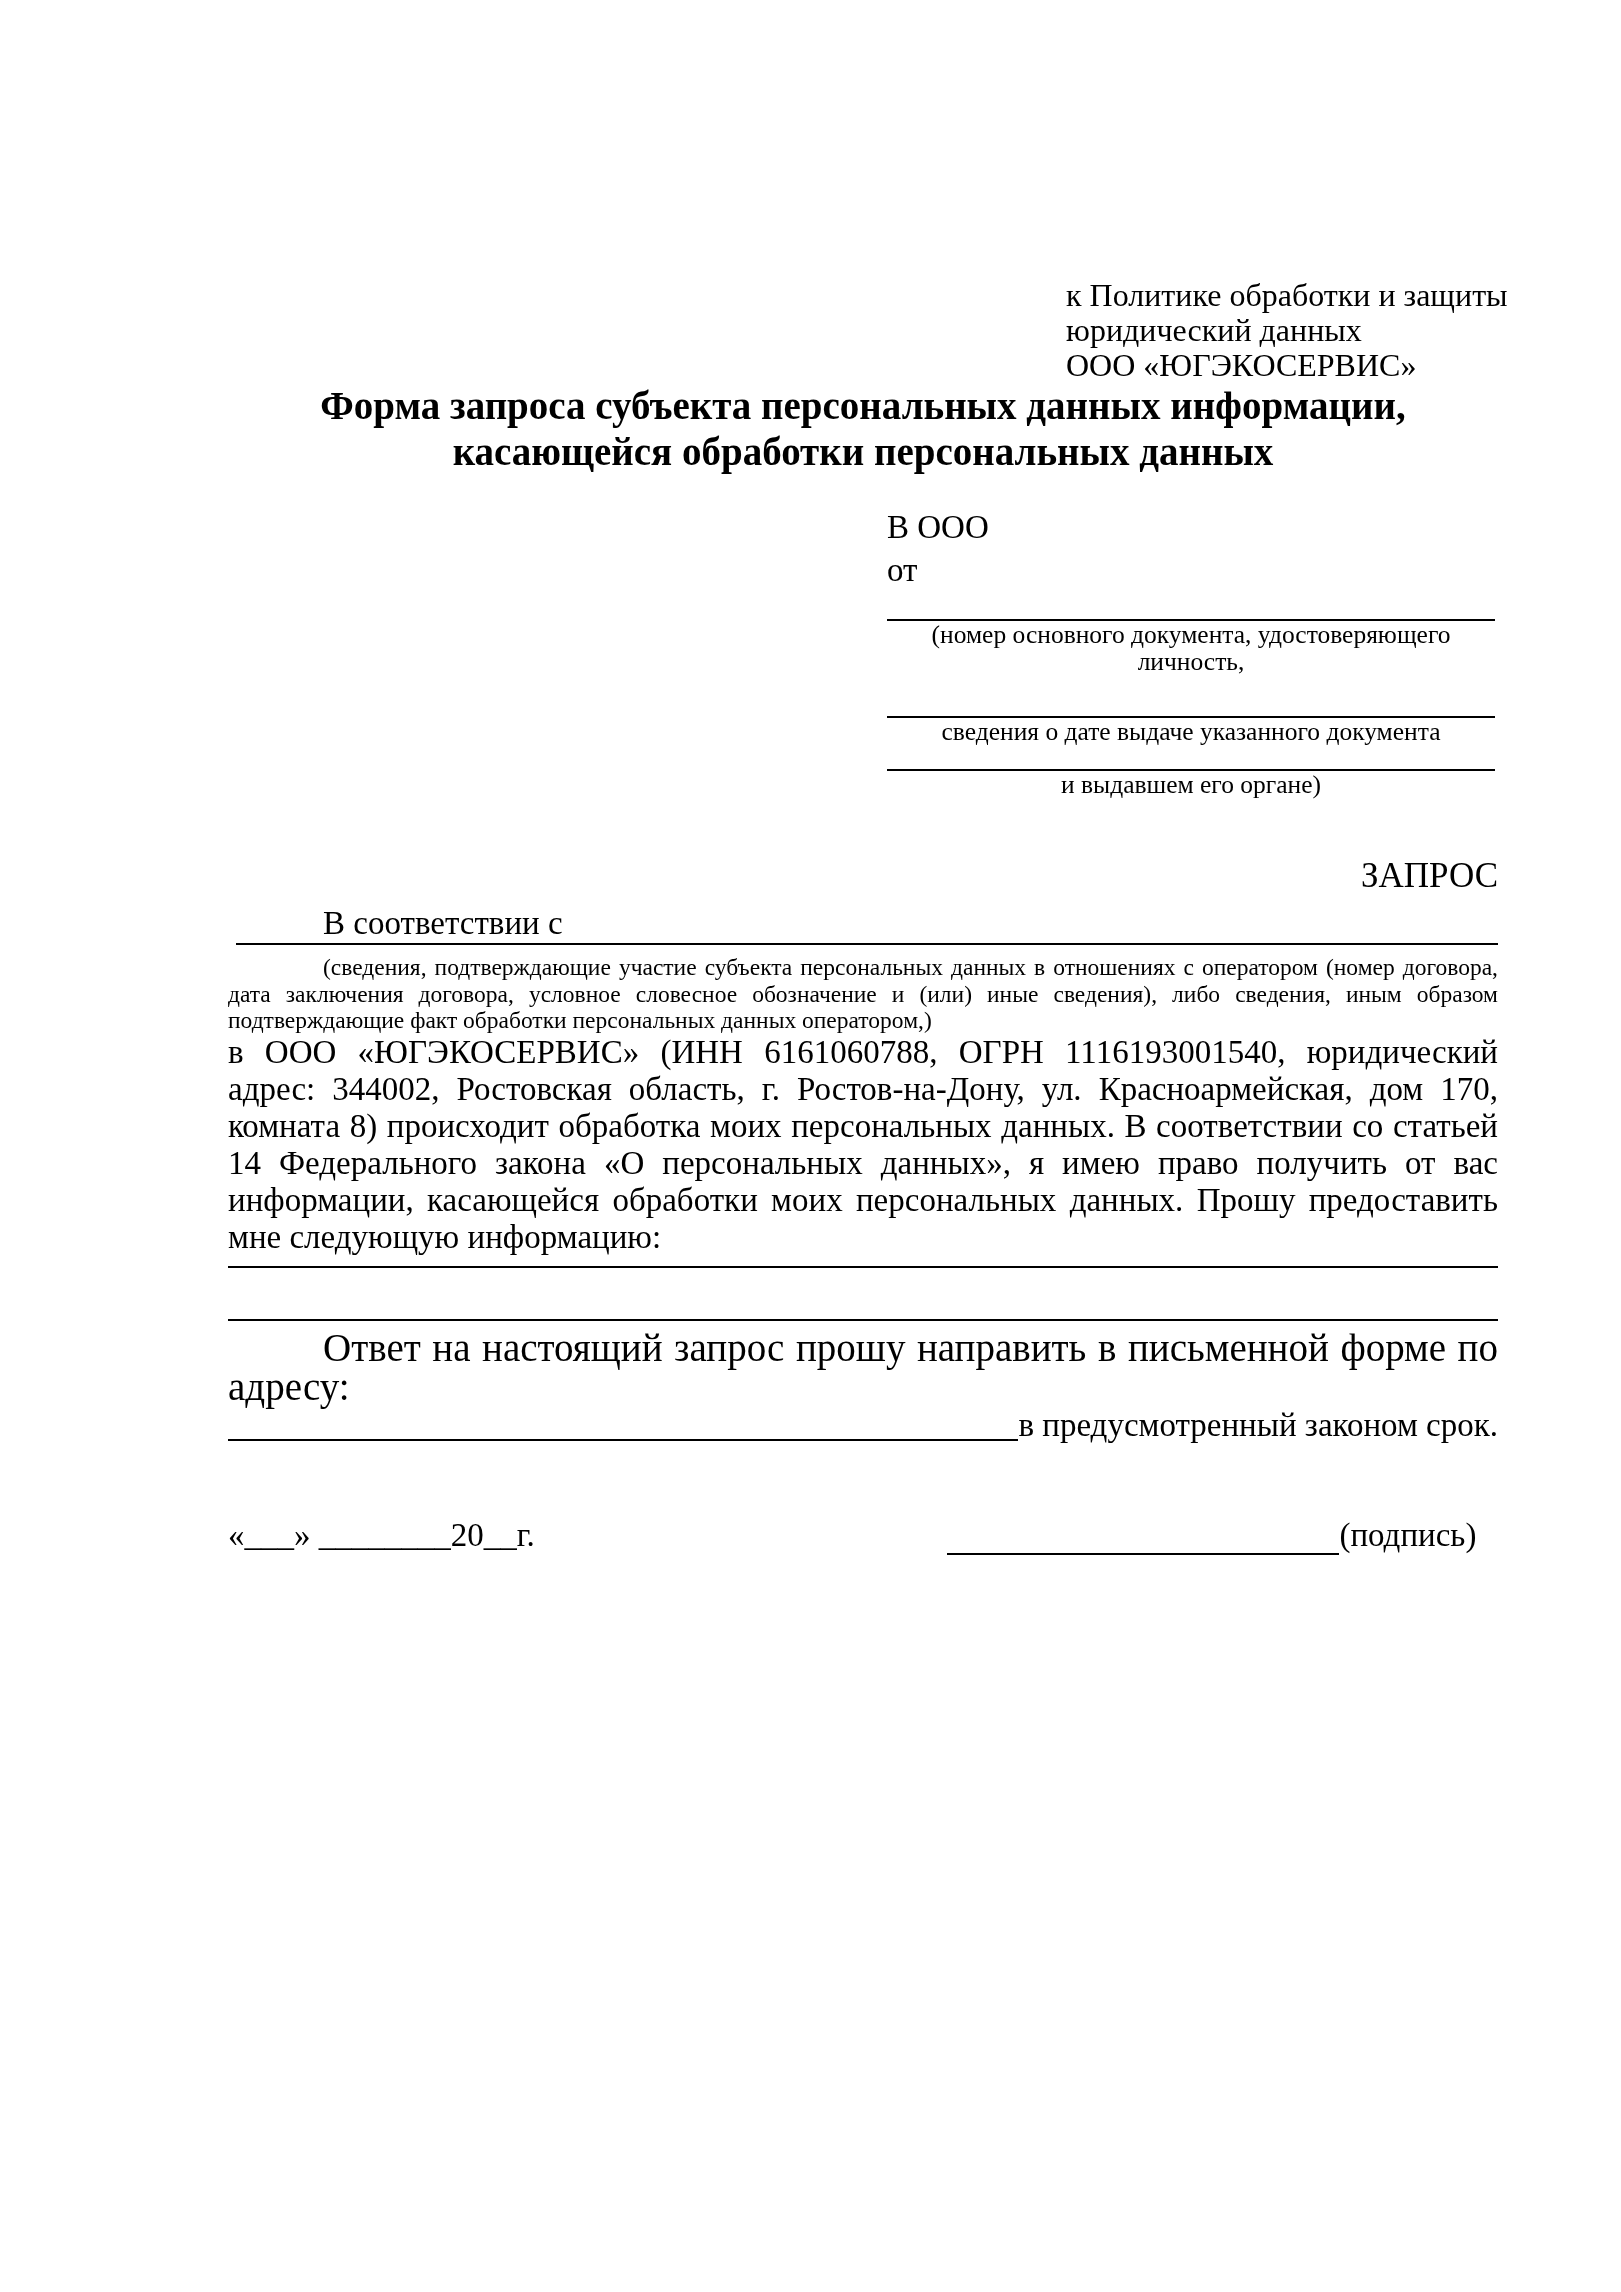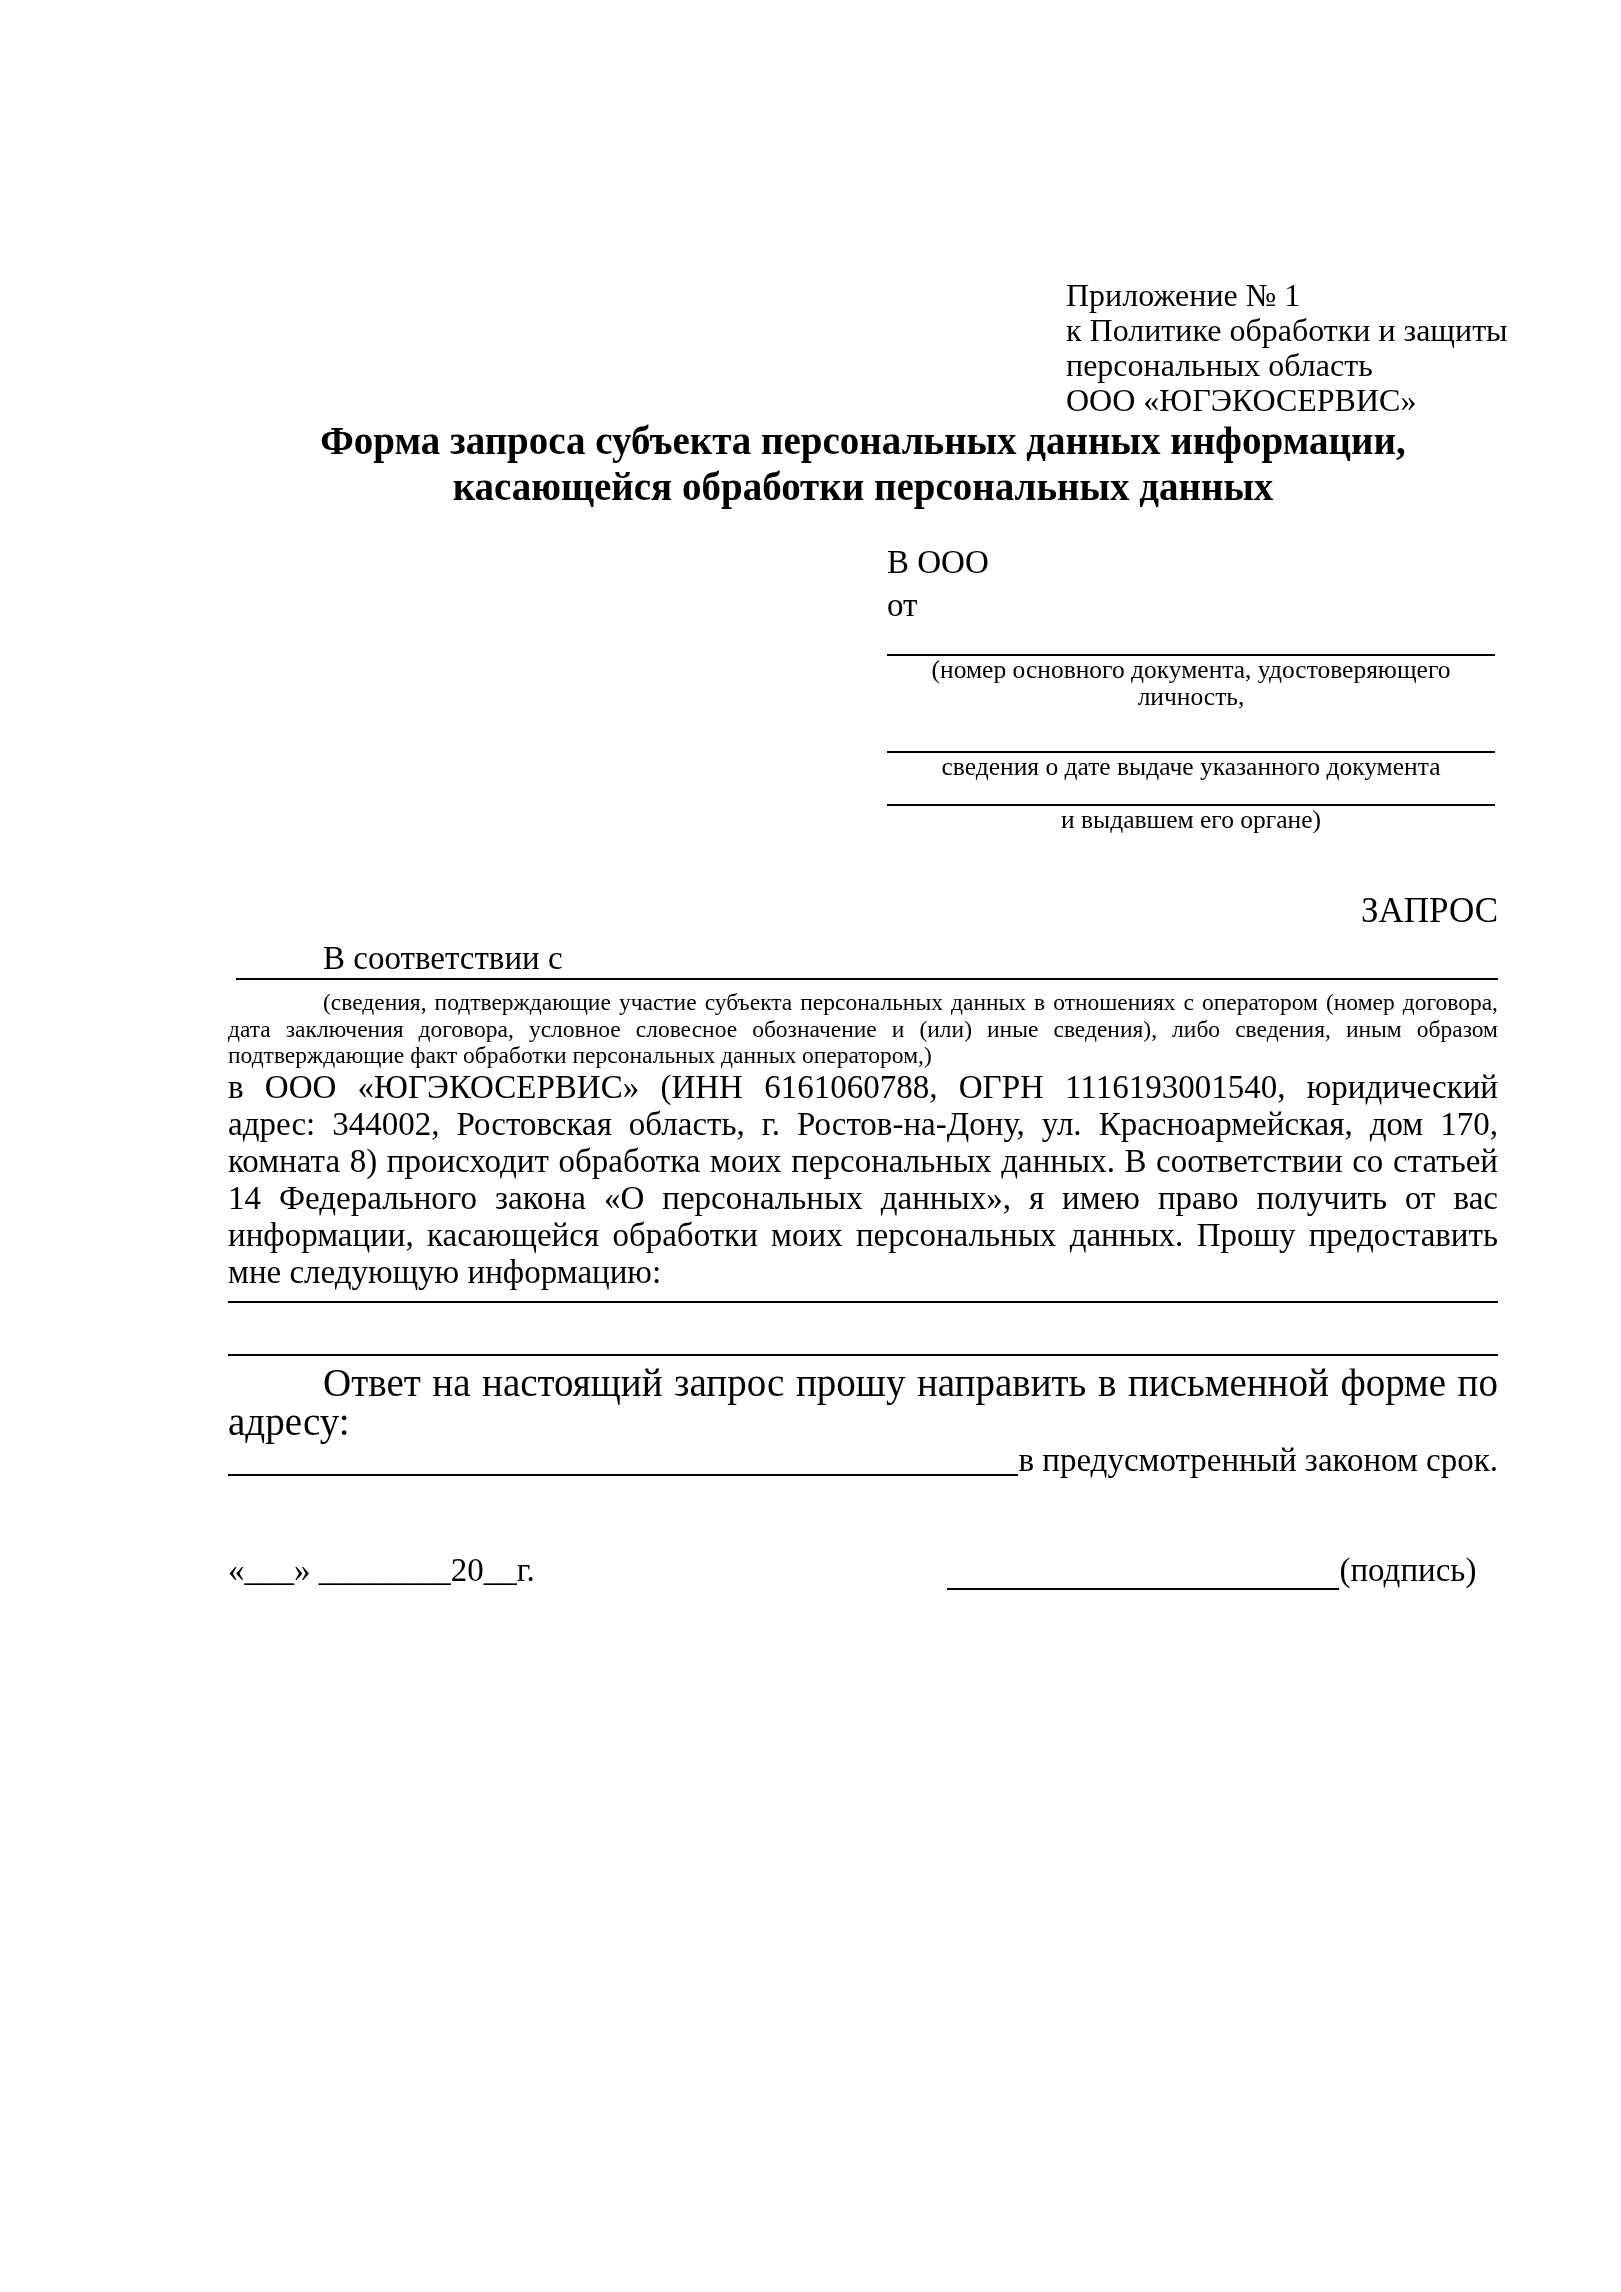--- a/index.html
+++ b/index.html
@@ -131,23 +131,22 @@
     height: 33px;
     border-bottom: 2.9px solid #000;
   }
 </style>
 </head>
 <body>
 
 <div class="page">
 
   <div class="appendix">
-    <div>Приложение № 1</div>
     <div>к Политике обработки и защиты</div>
-    <div>персональных область</div>
+    <div>юридический данных</div>
     <div>ООО «ЮГЭКОСЕРВИС»</div>
   </div>
 
   <div class="content">
 
     <div class="title">
       <div>Форма запроса субъекта персональных данных информации,</div>
       <div>касающейся обработки персональных данных</div>
     </div>
 

